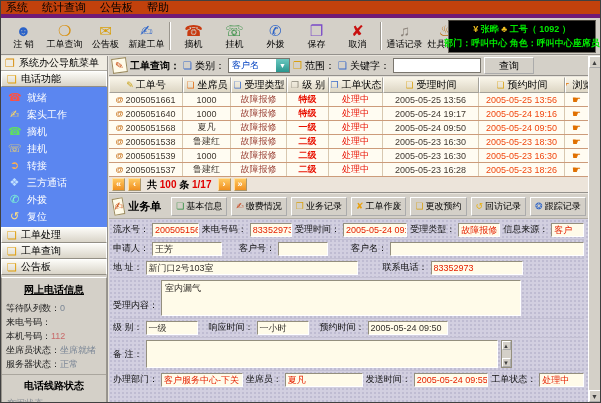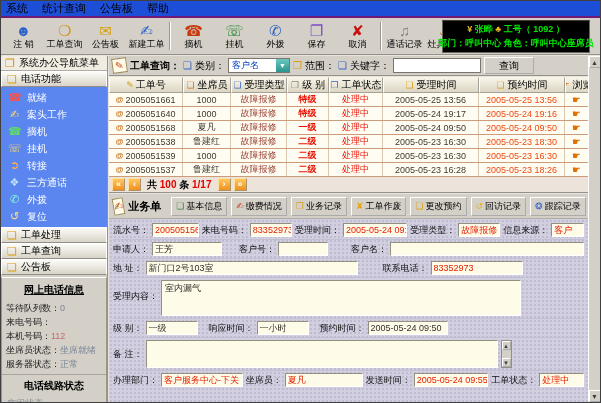--- a/index.html
+++ b/index.html
@@ -3,37 +3,37 @@
 <meta charset="utf-8">
 <style>
   * { margin:0; padding:0; box-sizing:border-box; }
   html,body { background:#808080; }
   body { font-family:"Liberation Sans","DejaVu Sans",sans-serif; }
   .app { width:601px; height:403px; background:#d4d0c8; position:relative; overflow:hidden;
          border:1px solid #404040; display:flex; flex-direction:column; font-size:11px; color:#000; }
 
   
   .menubar { height:17px; display:flex; align-items:center; padding-left:5px; gap:14px;
-             border-bottom:2px solid #701a75; background:#1d4ed8; }
+             border-bottom:4px solid #701a75; background:#c2410c; }
   .menu-item { font-size:11px; cursor:default; }
 
   
   .toolbar { height:38px; display:flex; align-items:stretch; padding:1px 2px;
              border-bottom:2px groove #e8e4dc; background:#d4d0c8; position:relative; }
   .tb-btn { width:41px; display:flex; flex-direction:column; align-items:center; justify-content:center;
             gap:0; cursor:pointer; }
   .tb-btn .ic { font-size:15px; line-height:17px; height:17px; }
   .tb-btn .lb { font-size:9px; line-height:11px; white-space:nowrap; }
   .tb-sep { width:2px; margin:3px 2px; border-left:1px solid #9a968e; border-right:1px solid #fff; }
   .i0{color:#2a62c8;} .i1{color:#d89010;} .i2{color:#d8a010;} .i3{color:#2a62c8;}
   .i4{color:#c83a10;} .i5{color:#2a8a3a;} .i6{color:#2a62c8;} .i7{color:#7a4ac8;}
   .i8{color:#c81010;} .i9{color:#888078;} .i10{color:#b86a10;} .i11{color:#3a7ac8;}
   .i12{color:#3a62b8;} .i13{color:#e8820a;}
 
-  .user-panel { position:absolute; right:10px; top:2px; width:148px; height:33px; background:#000;
+  .user-panel { position:absolute; right:4px; top:2px; width:148px; height:33px; background:#000;
                 border:1px solid #6a665e; border-top-color:#403c34; display:flex; flex-direction:column;
                 align-items:center; justify-content:center; gap:1px; }
   .user-panel .l1, .user-panel .l2 { font-size:9px; font-weight:bold; color:#00e800; white-space:nowrap; }
   .gold { color:#f0c020; }
 
   
   .content { flex:1; display:flex; min-height:0; }
 
   
   .sidebar { width:108px; border-right:2px groove #e8e4dc; display:flex; flex-direction:column; background:#d4d0c8; }
@@ -121,21 +121,21 @@
   .f-title { font-weight:bold; font-size:11px; margin-right:6px; white-space:nowrap; }
   .f-btn { height:19px; display:flex; align-items:center; gap:2px; padding:0 4px; background:#d4d0c8;
            border:1px outset #fff; font-size:9px; white-space:nowrap; cursor:pointer; }
   .f-btn .ic { font-size:9px; }
   .fb0{color:#2a8a3a;} .fb1{color:#c83a10;} .fb2{color:#d8a010;} .fb3{color:#e8a010;}
   .fb4{color:#d8a010;} .fb5{color:#e8b010;} .fb6{color:#2a62c8;} .fb7{color:#d8a010;}
 
   .form-body { flex:1; background:#d2cfe0;
                background-image:radial-gradient(#bfbcd2 1px, transparent 1px); background-size:4px 4px;
                display:flex; flex-direction:column; padding:2px 4px; min-height:0; }
-  .f-row { display:flex; align-items:center; gap:3px; border-bottom:1px solid #c2bfd2; padding:2px 0; }
+  .f-row { display:flex; gap:3px; border-bottom:1px solid #c2bfd2; padding:2px 0; }
   .f-row:last-child { border-bottom:none; }
   .f-lb { font-size:9px; white-space:nowrap; color:#111; }
   .field { height:14px; background:#fffbe9; border:1px solid #948f7e; border-bottom-color:#fff;
            border-right-color:#fff; font-size:9px; line-height:12px; padding:0 2px; overflow:hidden;
            white-space:nowrap; }
   .v-red { color:#e52000; } .v-black { color:#332f2a; }
   .area { background:#fffbe9; border:1px solid #948f7e; border-bottom-color:#fff; border-right-color:#fff;
           font-size:9px; padding:1px 3px; color:#332f2a; overflow:hidden; }
   .area-scroll { width:11px; background:#d4d0c8; border:1px solid #948f7e; display:flex; flex-direction:column;
                  justify-content:space-between; align-items:center; }
@@ -521,21 +521,21 @@
           <span class="f-lb" style="margin-left:20px">客户名：</span>
           <div class="field v-black" style="flex:1"></div>
         </div>
         <div class="f-row">
           <span class="f-lb">地  址：</span>
           <div class="field v-black" style="width:212px">新门口2号103室</div>
           <span class="f-lb" style="margin-left:22px">联系电话：</span>
           <div class="field v-red" style="width:92px">83352973</div>
         </div>
         <div class="f-row" style="align-items:flex-start">
-          <span class="f-lb" style="margin-top:10px">受理内容：</span>
+          <span class="f-lb" style="margin-top:19px">受理内容：</span>
           <div class="area v-black" style="width:360px;height:36px">室内漏气</div>
         </div>
         <div class="f-row">
           <span class="f-lb">级  别：</span>
           <div class="field v-black" style="width:52px">一级</div>
           <span class="f-lb" style="margin-left:8px">响应时间：</span>
           <div class="field v-black" style="width:52px">一小时</div>
           <span class="f-lb" style="margin-left:8px">预约时间：</span>
           <div class="field v-black" style="width:80px">2005-05-24 09:50</div>
         </div>

